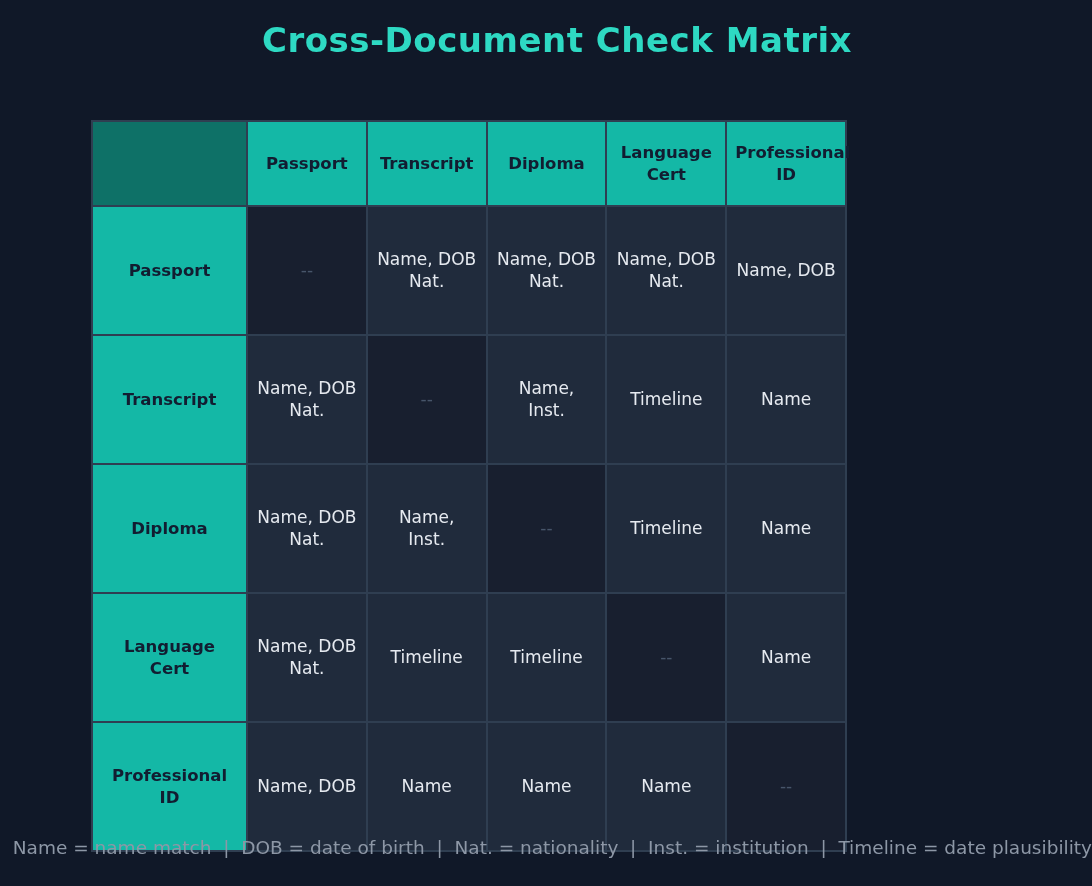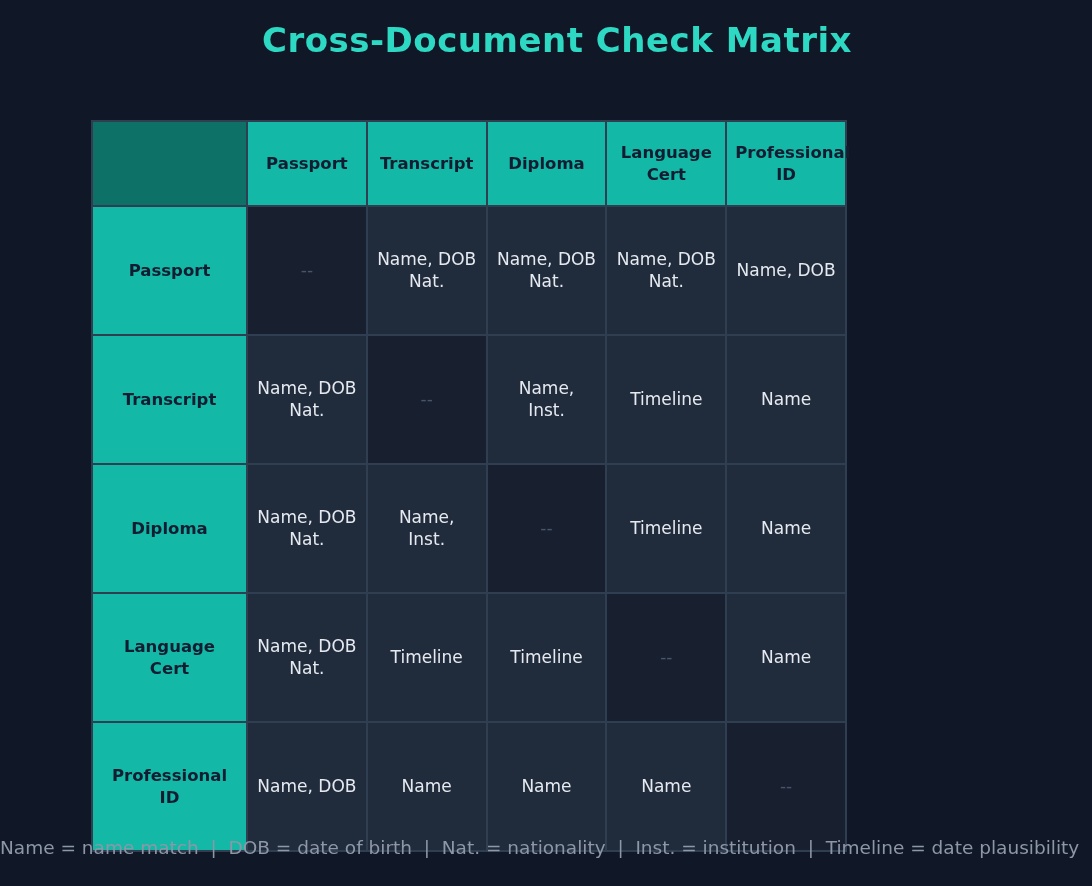--- a/index.html
+++ b/index.html
@@ -56,21 +56,21 @@
     color:var(--cell-text);
     font-size:17px;font-weight:normal;
     line-height:1.25;
   }
   td.cell.diag{
     background:var(--diagonal-fill);
     color:var(--diagonal-text);
   }
   .legend{
     position:absolute;top:837px;left:0;width:100%;
-    text-align:left;
+    text-align:right;
     color:var(--legend-text);
     font-size:18.5px;
     white-space:pre;
     z-index:2;
   }
 </style>
 </head>
 <body>
 
 <h1 class="page-title">Cross-Document Check Matrix</h1>

